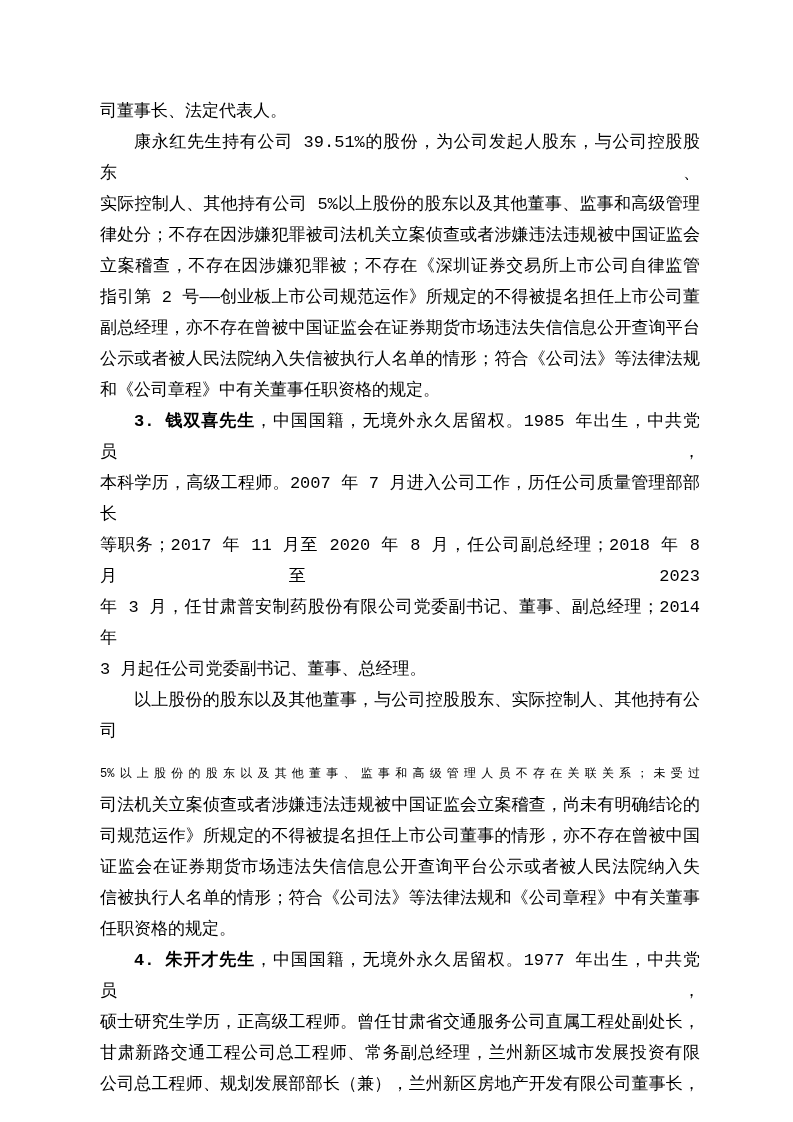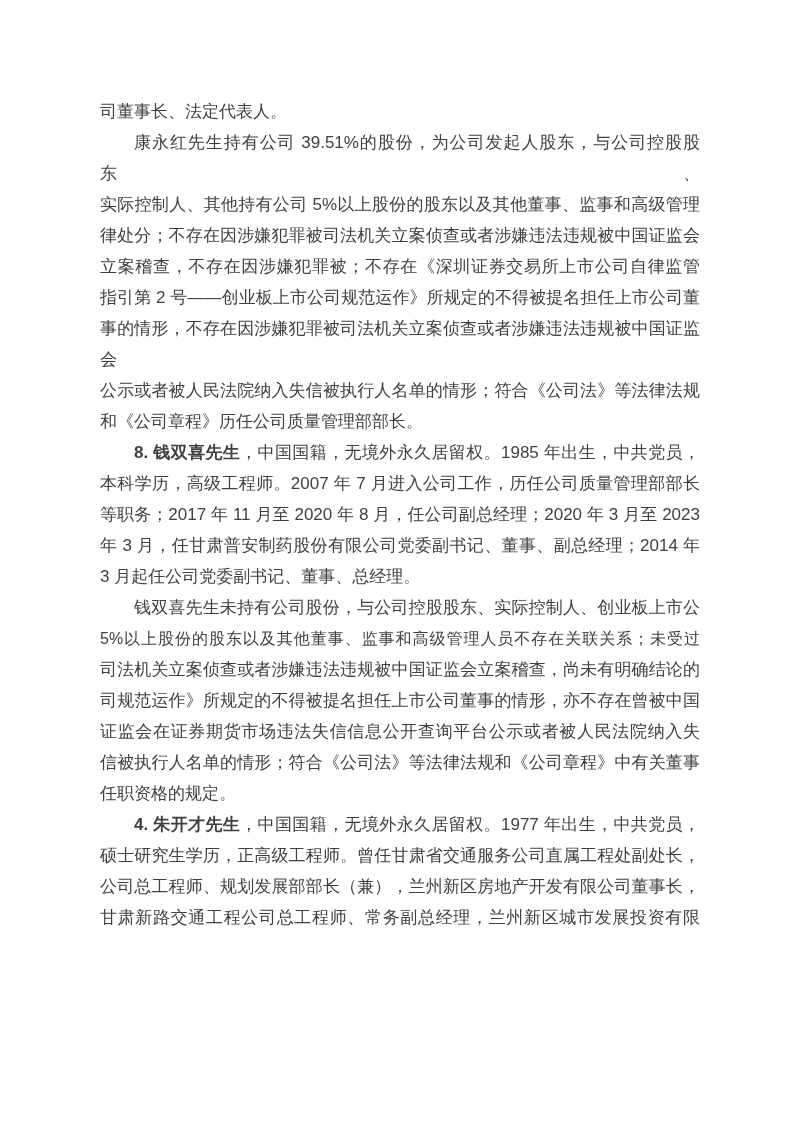--- a/index.html
+++ b/index.html
@@ -19,23 +19,23 @@
     top: 0;
     width: 793px;
     height: 1122px;
     background: #ffffff;
   }
   .text-block {
     position: absolute;
     left: 100px;
     top: 96px;
     width: 600px;
-    font-family: Liberation Sans, sans-serif;
+    font-family: Liberation Mono, monospace;
     font-size: 17px;
-    color: #404040;
+    color: #000000;
   }
   .para { margin: 0; padding: 0; }
   .line {
     line-height: 31px;
     text-align: justify;
     text-align-last: justify;
     word-break: break-all;
   }
   .line.indent { text-indent: 2em; }
   .line.last {
@@ -55,48 +55,48 @@
     <div class="para">
       <div class="line last">司董事长、法定代表人。</div>
     </div>
 
     <div class="para">
       <div class="line indent">康永红先生持有公司 39.51%的股份，为公司发起人股东，与公司控股股东、</div>
       <div class="line">实际控制人、其他持有公司 5%以上股份的股东以及其他董事、监事和高级管理</div>
       <div class="line">律处分；不存在因涉嫌犯罪被司法机关立案侦查或者涉嫌违法违规被中国证监会</div>
       <div class="line">立案稽查，不存在因涉嫌犯罪被；不存在《深圳证券交易所上市公司自律监管</div>
       <div class="line">指引第 2 号——创业板上市公司规范运作》所规定的不得被提名担任上市公司董</div>
-      <div class="line">事的情形，不存在因涉嫌犯罪被司法机关立案侦查或者涉嫌违法违规被中国证监会</div>
+      <div class="line">副总经理，亦不存在曾被中国证监会在证券期货市场违法失信信息公开查询平台</div>
       <div class="line">公示或者被人民法院纳入失信被执行人名单的情形；符合《公司法》等法律法规</div>
-      <div class="line last">和《公司章程》历任公司质量管理部部长。</div>
+      <div class="line last">和《公司章程》中有关董事任职资格的规定。</div>
     </div>
 
     <div class="para">
       <div class="line indent">
-        <b class="lead">8. 钱双喜先生</b><span>，中国国籍，无境外永久居留权。1985 年出生，中共党员，</span>
+        <b class="lead">3. 钱双喜先生</b><span>，中国国籍，无境外永久居留权。1985 年出生，中共党员，</span>
       </div>
       <div class="line">本科学历，高级工程师。2007 年 7 月进入公司工作，历任公司质量管理部部长</div>
-      <div class="line">等职务；2017 年 11 月至 2020 年 8 月，任公司副总经理；2020 年 3 月至 2023</div>
+      <div class="line">等职务；2017 年 11 月至 2020 年 8 月，任公司副总经理；2018 年 8 月至 2023</div>
       <div class="line">年 3 月，任甘肃普安制药股份有限公司党委副书记、董事、副总经理；2014 年</div>
       <div class="line last">3 月起任公司党委副书记、董事、总经理。</div>
     </div>
 
     <div class="para">
-      <div class="line indent">钱双喜先生未持有公司股份，与公司控股股东、实际控制人、创业板上市公</div>
-      <div class="line" style="font-size: 16px;">5%以上股份的股东以及其他董事、监事和高级管理人员不存在关联关系；未受过</div>
+      <div class="line indent">以上股份的股东以及其他董事，与公司控股股东、实际控制人、其他持有公司</div>
+      <div class="line" style="font-size: 12px; margin-top: 12px;">5%以上股份的股东以及其他董事、监事和高级管理人员不存在关联关系；未受过</div>
       <div class="line">司法机关立案侦查或者涉嫌违法违规被中国证监会立案稽查，尚未有明确结论的</div>
       <div class="line">司规范运作》所规定的不得被提名担任上市公司董事的情形，亦不存在曾被中国</div>
       <div class="line">证监会在证券期货市场违法失信信息公开查询平台公示或者被人民法院纳入失</div>
       <div class="line">信被执行人名单的情形；符合《公司法》等法律法规和《公司章程》中有关董事</div>
       <div class="line last">任职资格的规定。</div>
     </div>
 
     <div class="para">
       <div class="line indent">
         <b class="lead">4. 朱开才先生</b><span>，中国国籍，无境外永久居留权。1977 年出生，中共党员，</span>
       </div>
       <div class="line">硕士研究生学历，正高级工程师。曾任甘肃省交通服务公司直属工程处副处长，</div>
+      <div class="line">甘肃新路交通工程公司总工程师、常务副总经理，兰州新区城市发展投资有限</div>
       <div class="line">公司总工程师、规划发展部部长（兼），兰州新区房地产开发有限公司董事长，</div>
-      <div class="line">甘肃新路交通工程公司总工程师、常务副总经理，兰州新区城市发展投资有限</div>
     </div>
 
   </div>
 </div>
 
 </body></html>

